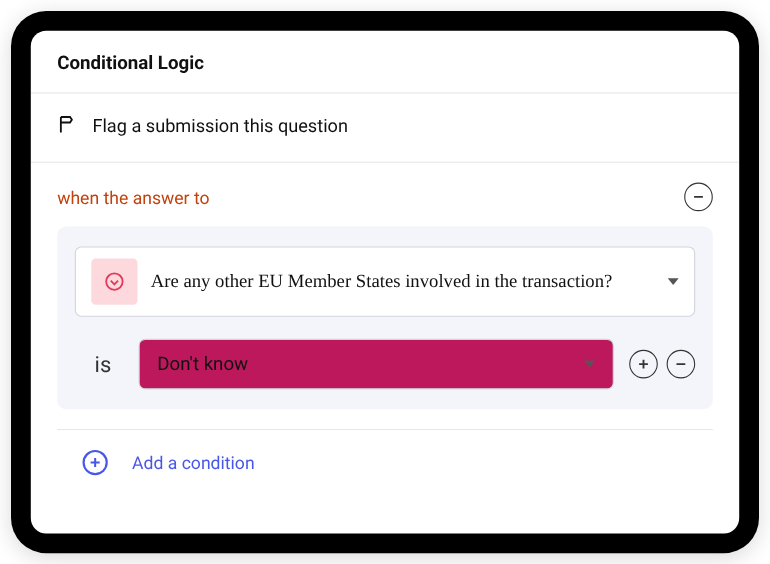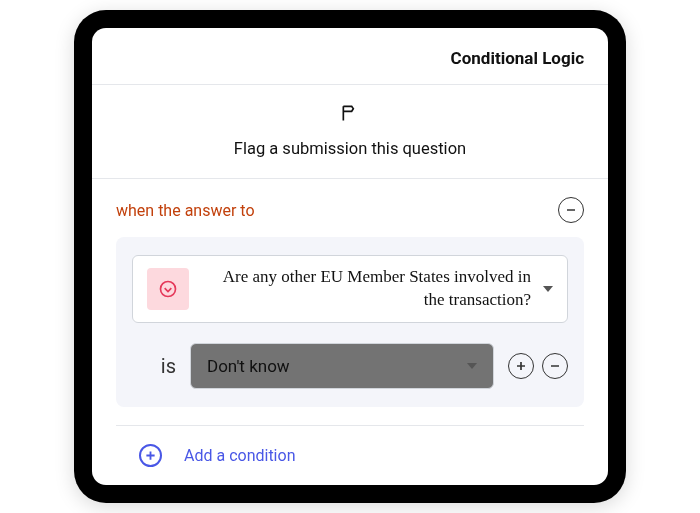--- a/index.html
+++ b/index.html
@@ -6,27 +6,26 @@
     body {
       display: flex;
       align-items: center;
       justify-content: center;
       width: 700px;
       height: 513px;
       background: #fff;
       font-family: -apple-system, BlinkMacSystemFont, "Segoe UI", Roboto, sans-serif;
     }
     .tablet-frame {
-      width: 552px;
+      width: 680px;
       height: 493px;
       background: #000;
       border-radius: 32px;
       padding: 18px;
       box-shadow: 0 4px 20px rgba(0,0,0,0.15);
-      text-align: right;
     }
     .screen {
       width: 100%;
       height: 100%;
       background: #fff;
       border-radius: 14px;
       overflow: hidden;
       display: flex;
       flex-direction: column;
     }
@@ -38,21 +37,20 @@
       font-size: 17px;
       font-weight: 700;
       color: #111;
     }
     .flag-row {
       display: flex;
       align-items: center;
       gap: 12px;
       padding: 18px 24px 20px 24px;
       border-bottom: 1px solid #e5e7eb;
-      flex-direction: column;
     }
     .flag-text {
       font-size: 16.5px;
       color: #111;
     }
     .when-row {
       display: flex;
       align-items: center;
       justify-content: space-between;
       padding: 18px 24px 14px 24px;
@@ -124,21 +122,21 @@
     .is-label {
       font-size: 20px;
       color: #333;
       width: 26px;
     }
     .answer-select {
       flex: 1;
       display: flex;
       align-items: center;
       justify-content: space-between;
-      background: #737373;
+      background: #be185d;
       border: 1px solid #d1d5db;
       border-radius: 6px;
       padding: 12px 16px;
       cursor: pointer;
     }
     .answer-text {
       font-size: 17px;
       color: #111;
     }
     .btn-group {

